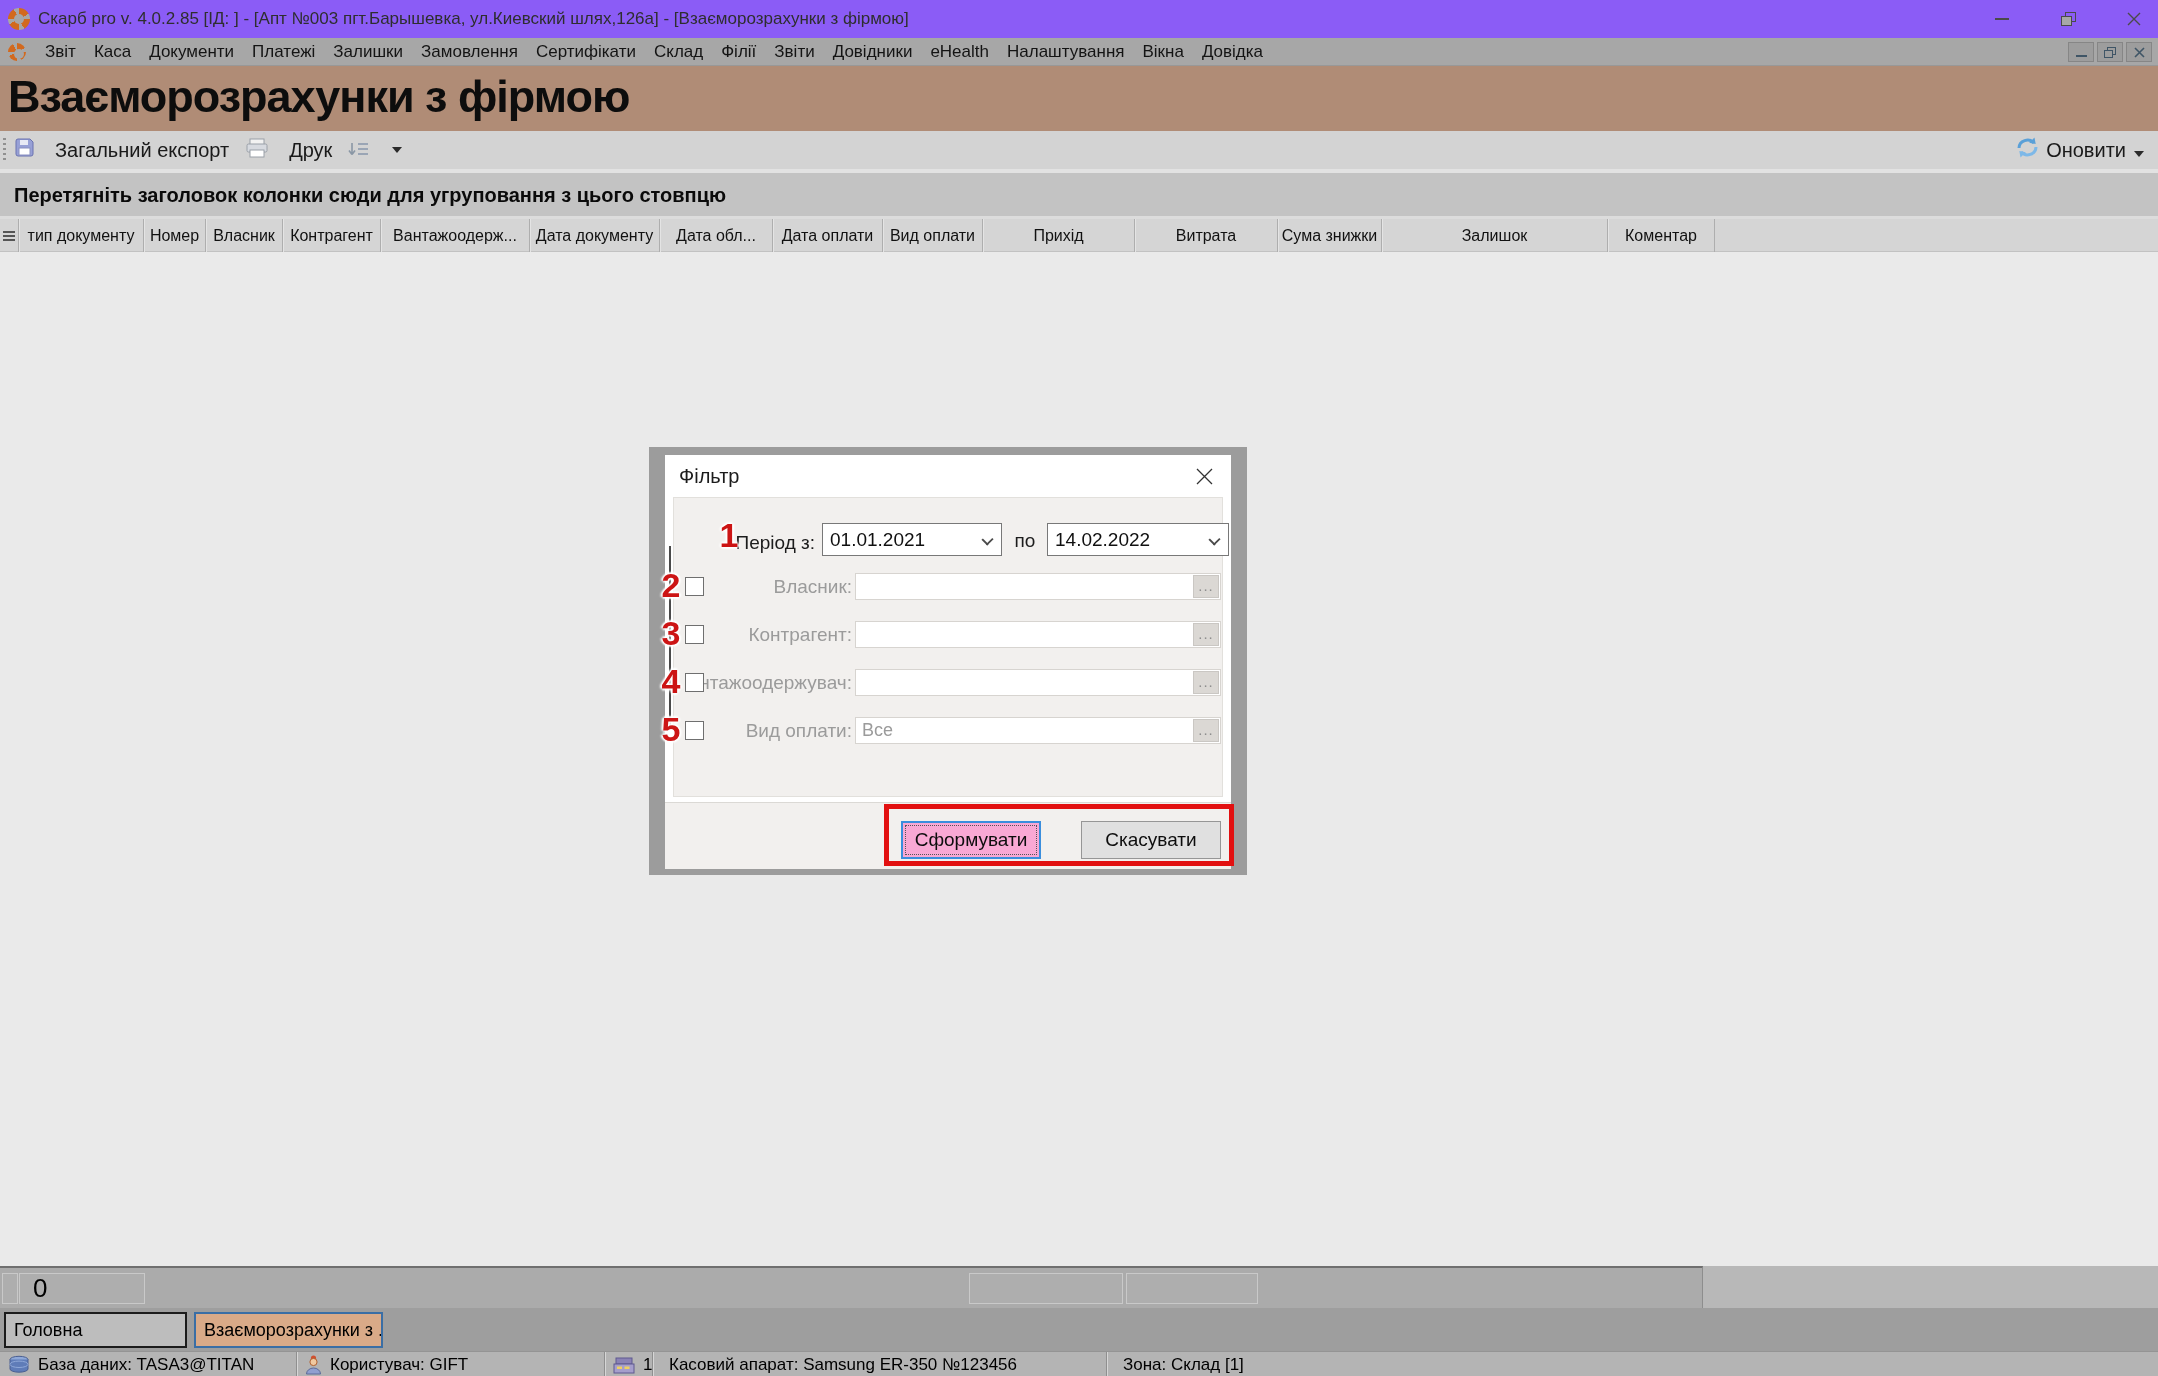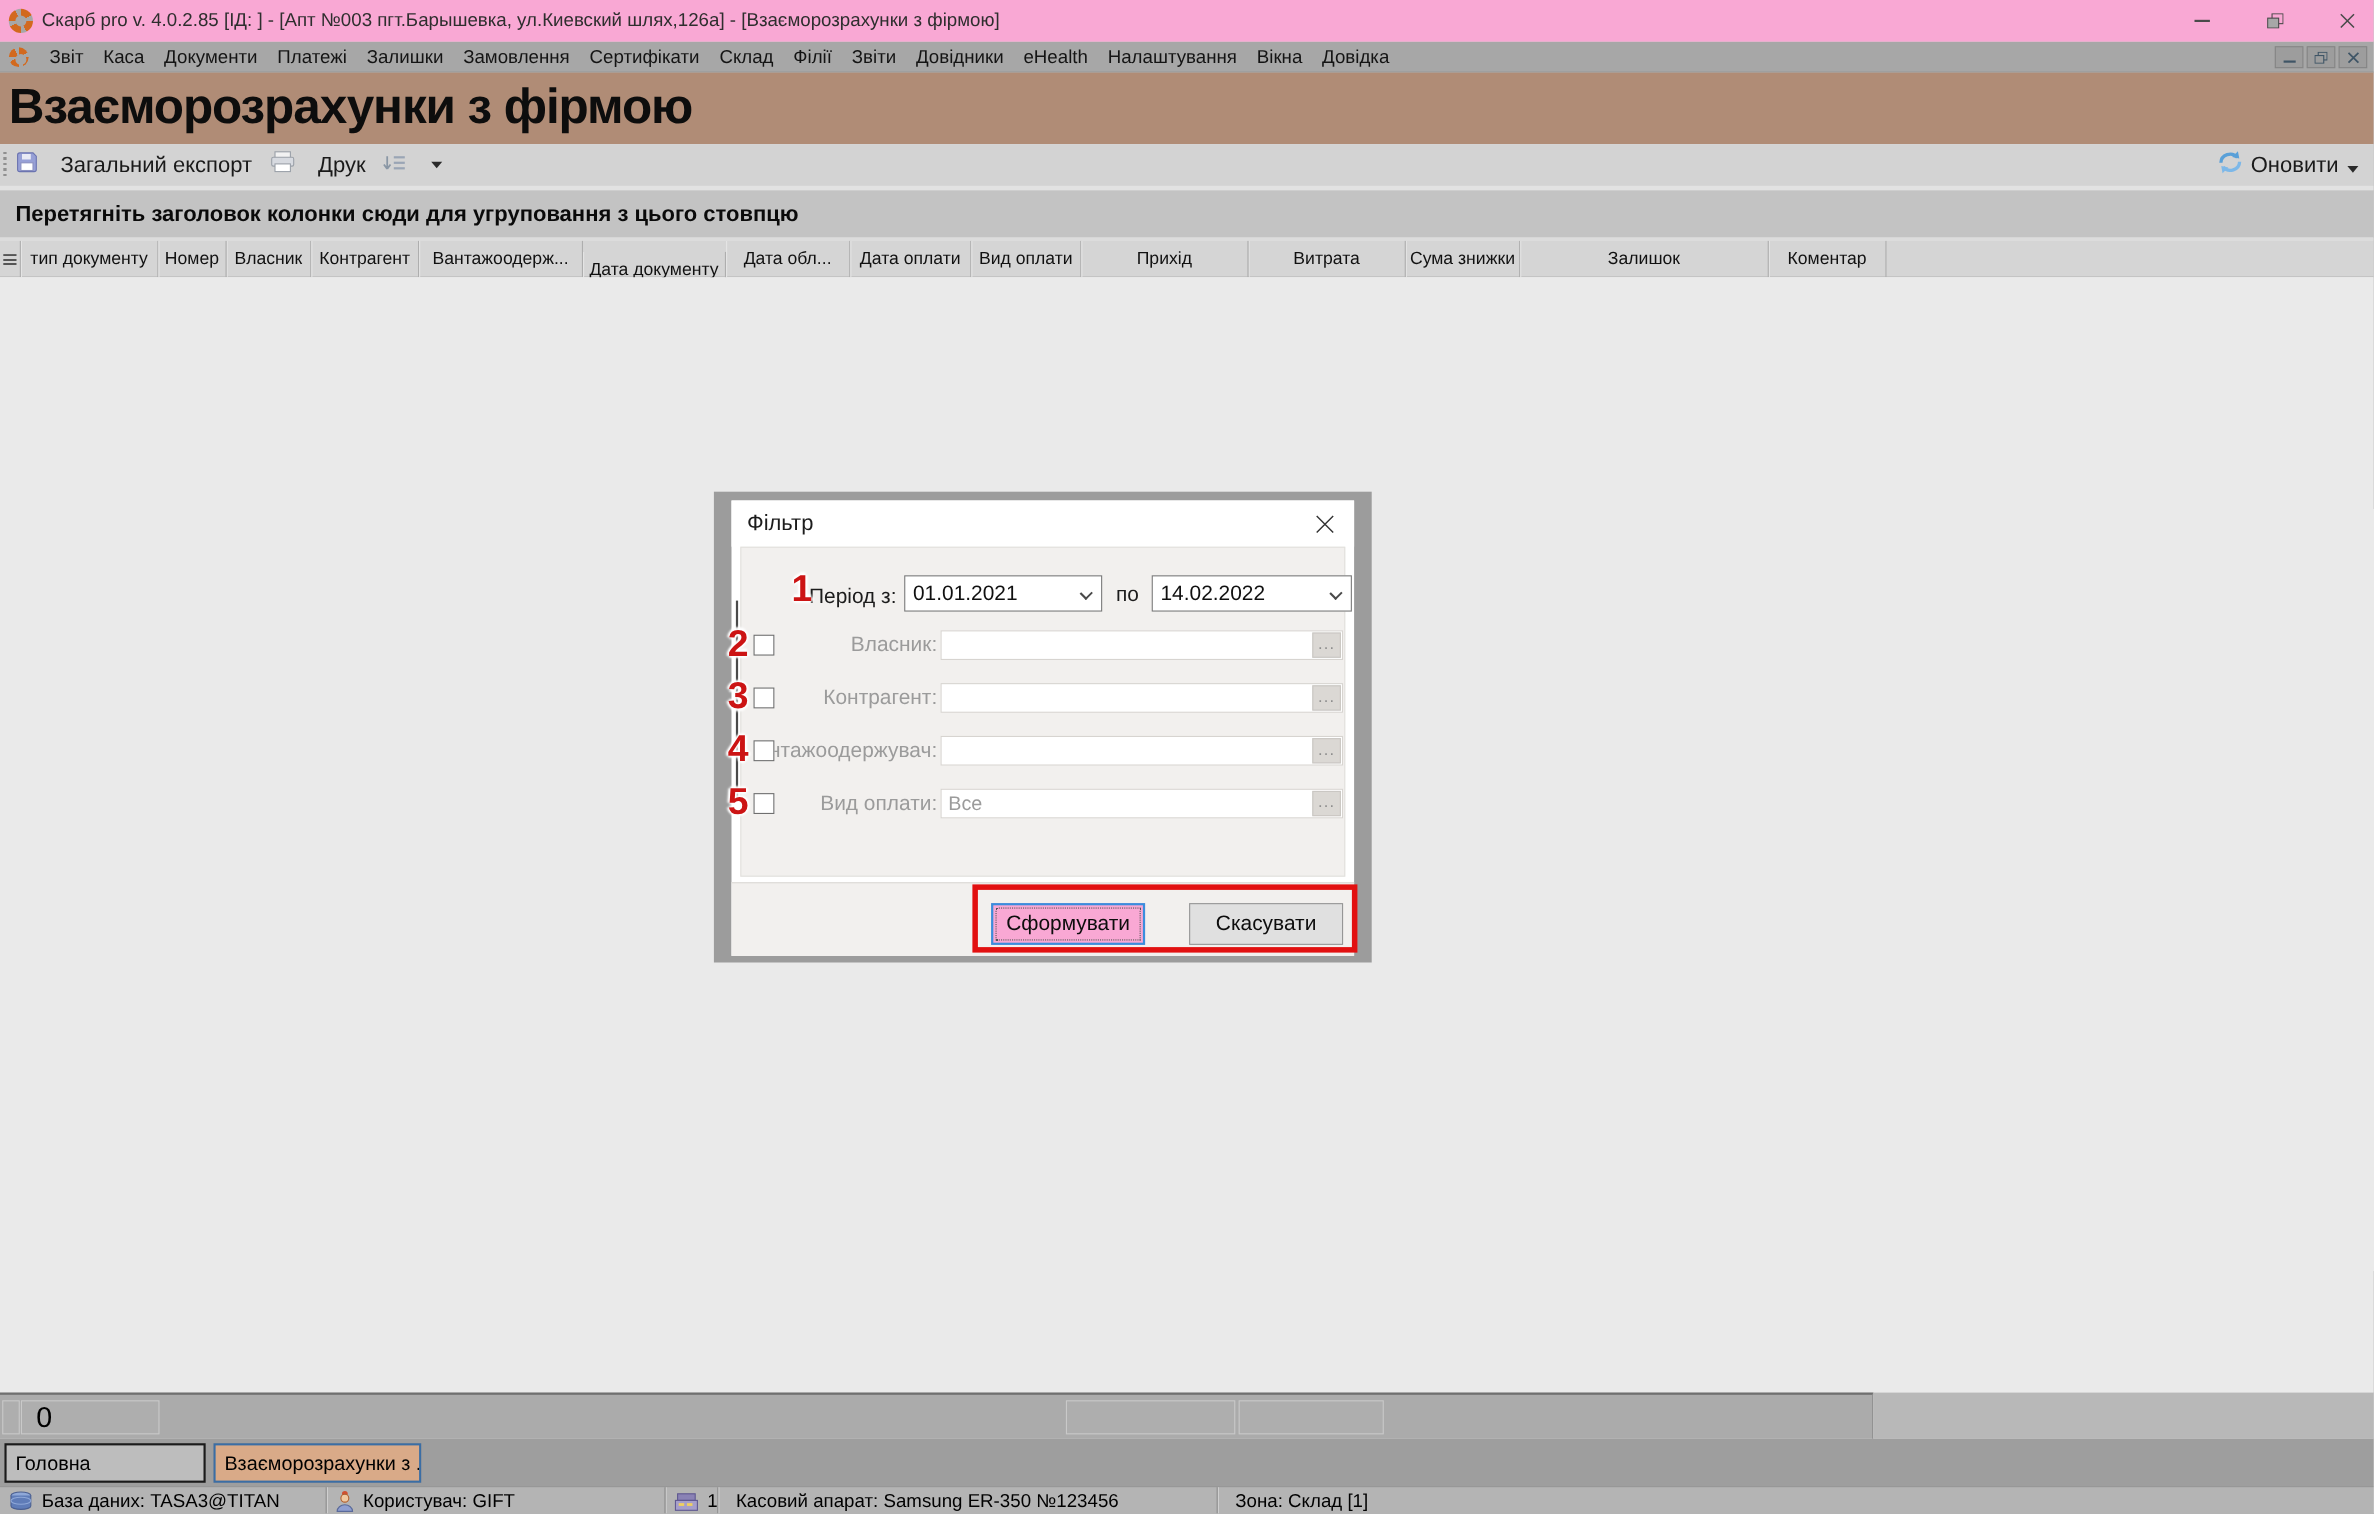--- a/index.html
+++ b/index.html
@@ -1,20 +1,20 @@
 <!DOCTYPE html>
 <html><head>
 <meta charset="utf-8">
 <style>
   html,body{margin:0;padding:0;background:#8f8f8f;}
   *{box-sizing:border-box;font-family:"Liberation Sans",sans-serif;cursor:default;}
   .root{position:relative;width:2158px;height:1376px;background:#eaeaea;overflow:hidden;}
 
   
-  .titlebar{position:absolute;left:0;top:0;width:2158px;height:38px;background:#f9a8d4;display:flex;align-items:center;}
+  .titlebar{position:absolute;left:0;top:0;width:2158px;height:38px;background:#8b5cf6;display:flex;align-items:center;}
   .logo{position:relative;width:22px;height:22px;border-radius:50%;margin-left:8px;flex:0 0 auto;
     background:conic-gradient(#d2691e 0 62deg,#a7a7a7 62deg 90deg,#d2691e 90deg 152deg,#a7a7a7 152deg 180deg,#d2691e 180deg 242deg,#a7a7a7 242deg 270deg,#d2691e 270deg 332deg,#a7a7a7 332deg);}
   .logo::after{content:"";position:absolute;left:6px;top:6px;width:10px;height:10px;border-radius:50%;background:#a7a7a7;}
   .title-text{margin-left:8px;font-size:17px;color:#2e2e2e;white-space:nowrap;}
   .win-controls{position:absolute;right:14px;top:0;height:38px;display:flex;align-items:center;gap:46px;}
   .wc{width:20px;height:20px;display:flex;align-items:center;justify-content:center;}
   .bar-min{width:14px;height:2px;background:#4a4a4a;}
 
   
   .menubar{position:absolute;left:0;top:38px;width:2158px;height:28px;background:#a7a7a7;display:flex;align-items:center;border-bottom:1px solid #989898;}
@@ -229,21 +229,21 @@
       </div>
       <div class="gh-cell" style="width: 77px;">
         <span>Власник</span>
       </div>
       <div class="gh-cell" style="width: 98px;">
         <span>Контрагент</span>
       </div>
       <div class="gh-cell" style="width: 149px;">
         <span>Вантажоодерж...</span>
       </div>
-      <div class="gh-cell" style="width: 130px; margin-top: 10px;">
+      <div class="gh-cell" style="width: 130px;">
         <span>Дата документу</span>
       </div>
       <div class="gh-cell" style="width: 113px;">
         <span>Дата обл...</span>
       </div>
       <div class="gh-cell" style="width: 110px;">
         <span>Дата оплати</span>
       </div>
       <div class="gh-cell" style="width: 100px;">
         <span>Вид оплати</span>

